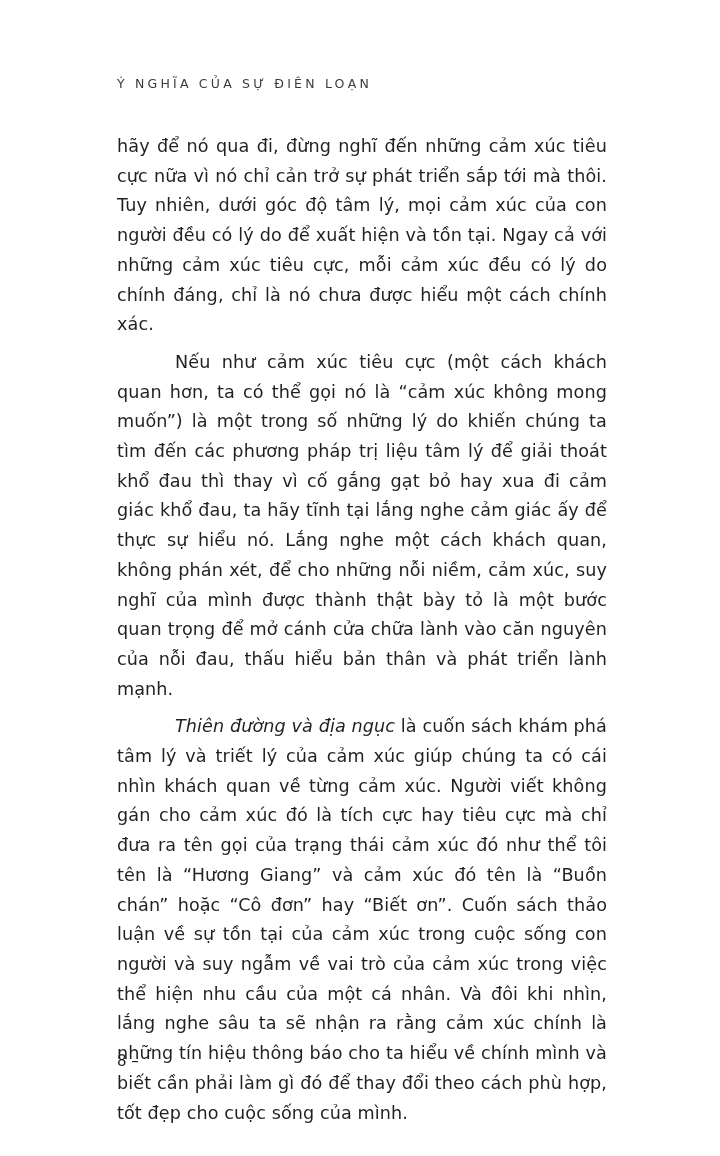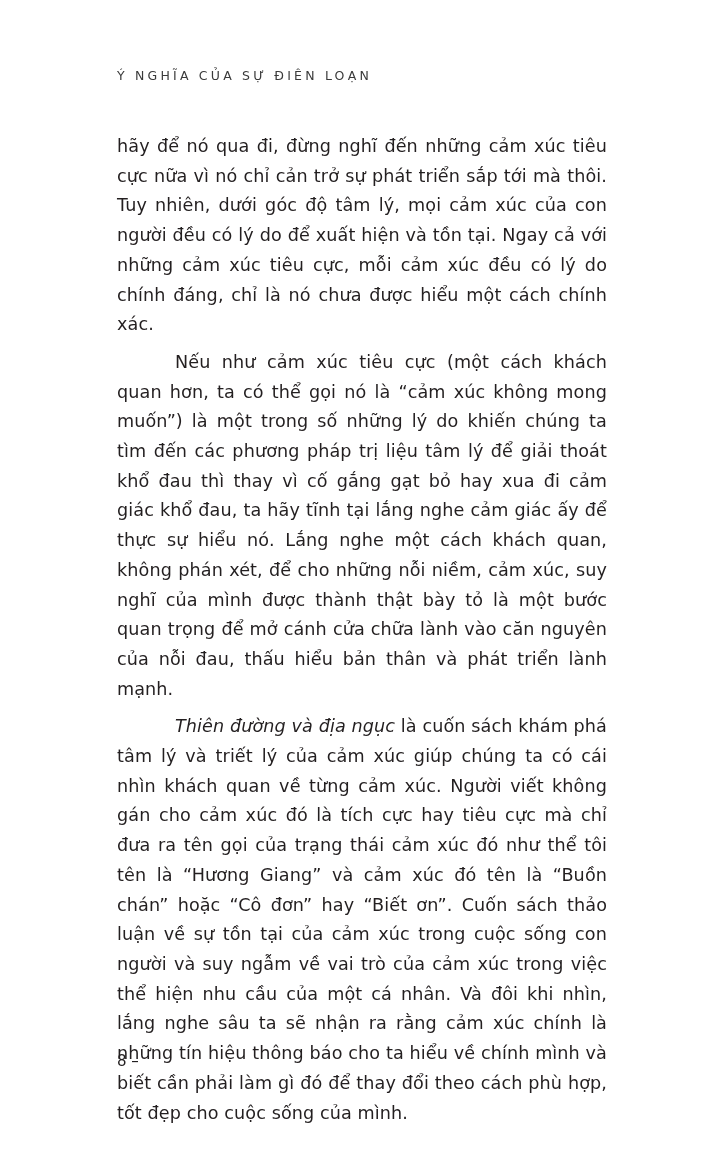--- a/index.html
+++ b/index.html
@@ -11,21 +11,21 @@
       width: 720px;
       height: 1156px;
       position: relative;
       overflow: hidden;
       color: #231f20;
       font-family: "DejaVu Sans", sans-serif;
     }
     .running-header {
       position: absolute;
       left: 117px;
-      top: 68px;
+      top: 76px;
       font-size: 12.5px;
       letter-spacing: 3.2px;
       color: #3a3a3a;
       font-family: "DejaVu Sans", sans-serif;
     }
     .body-text {
       position: absolute;
       left: 117px;
       top: 132px;
       width: 490px;

